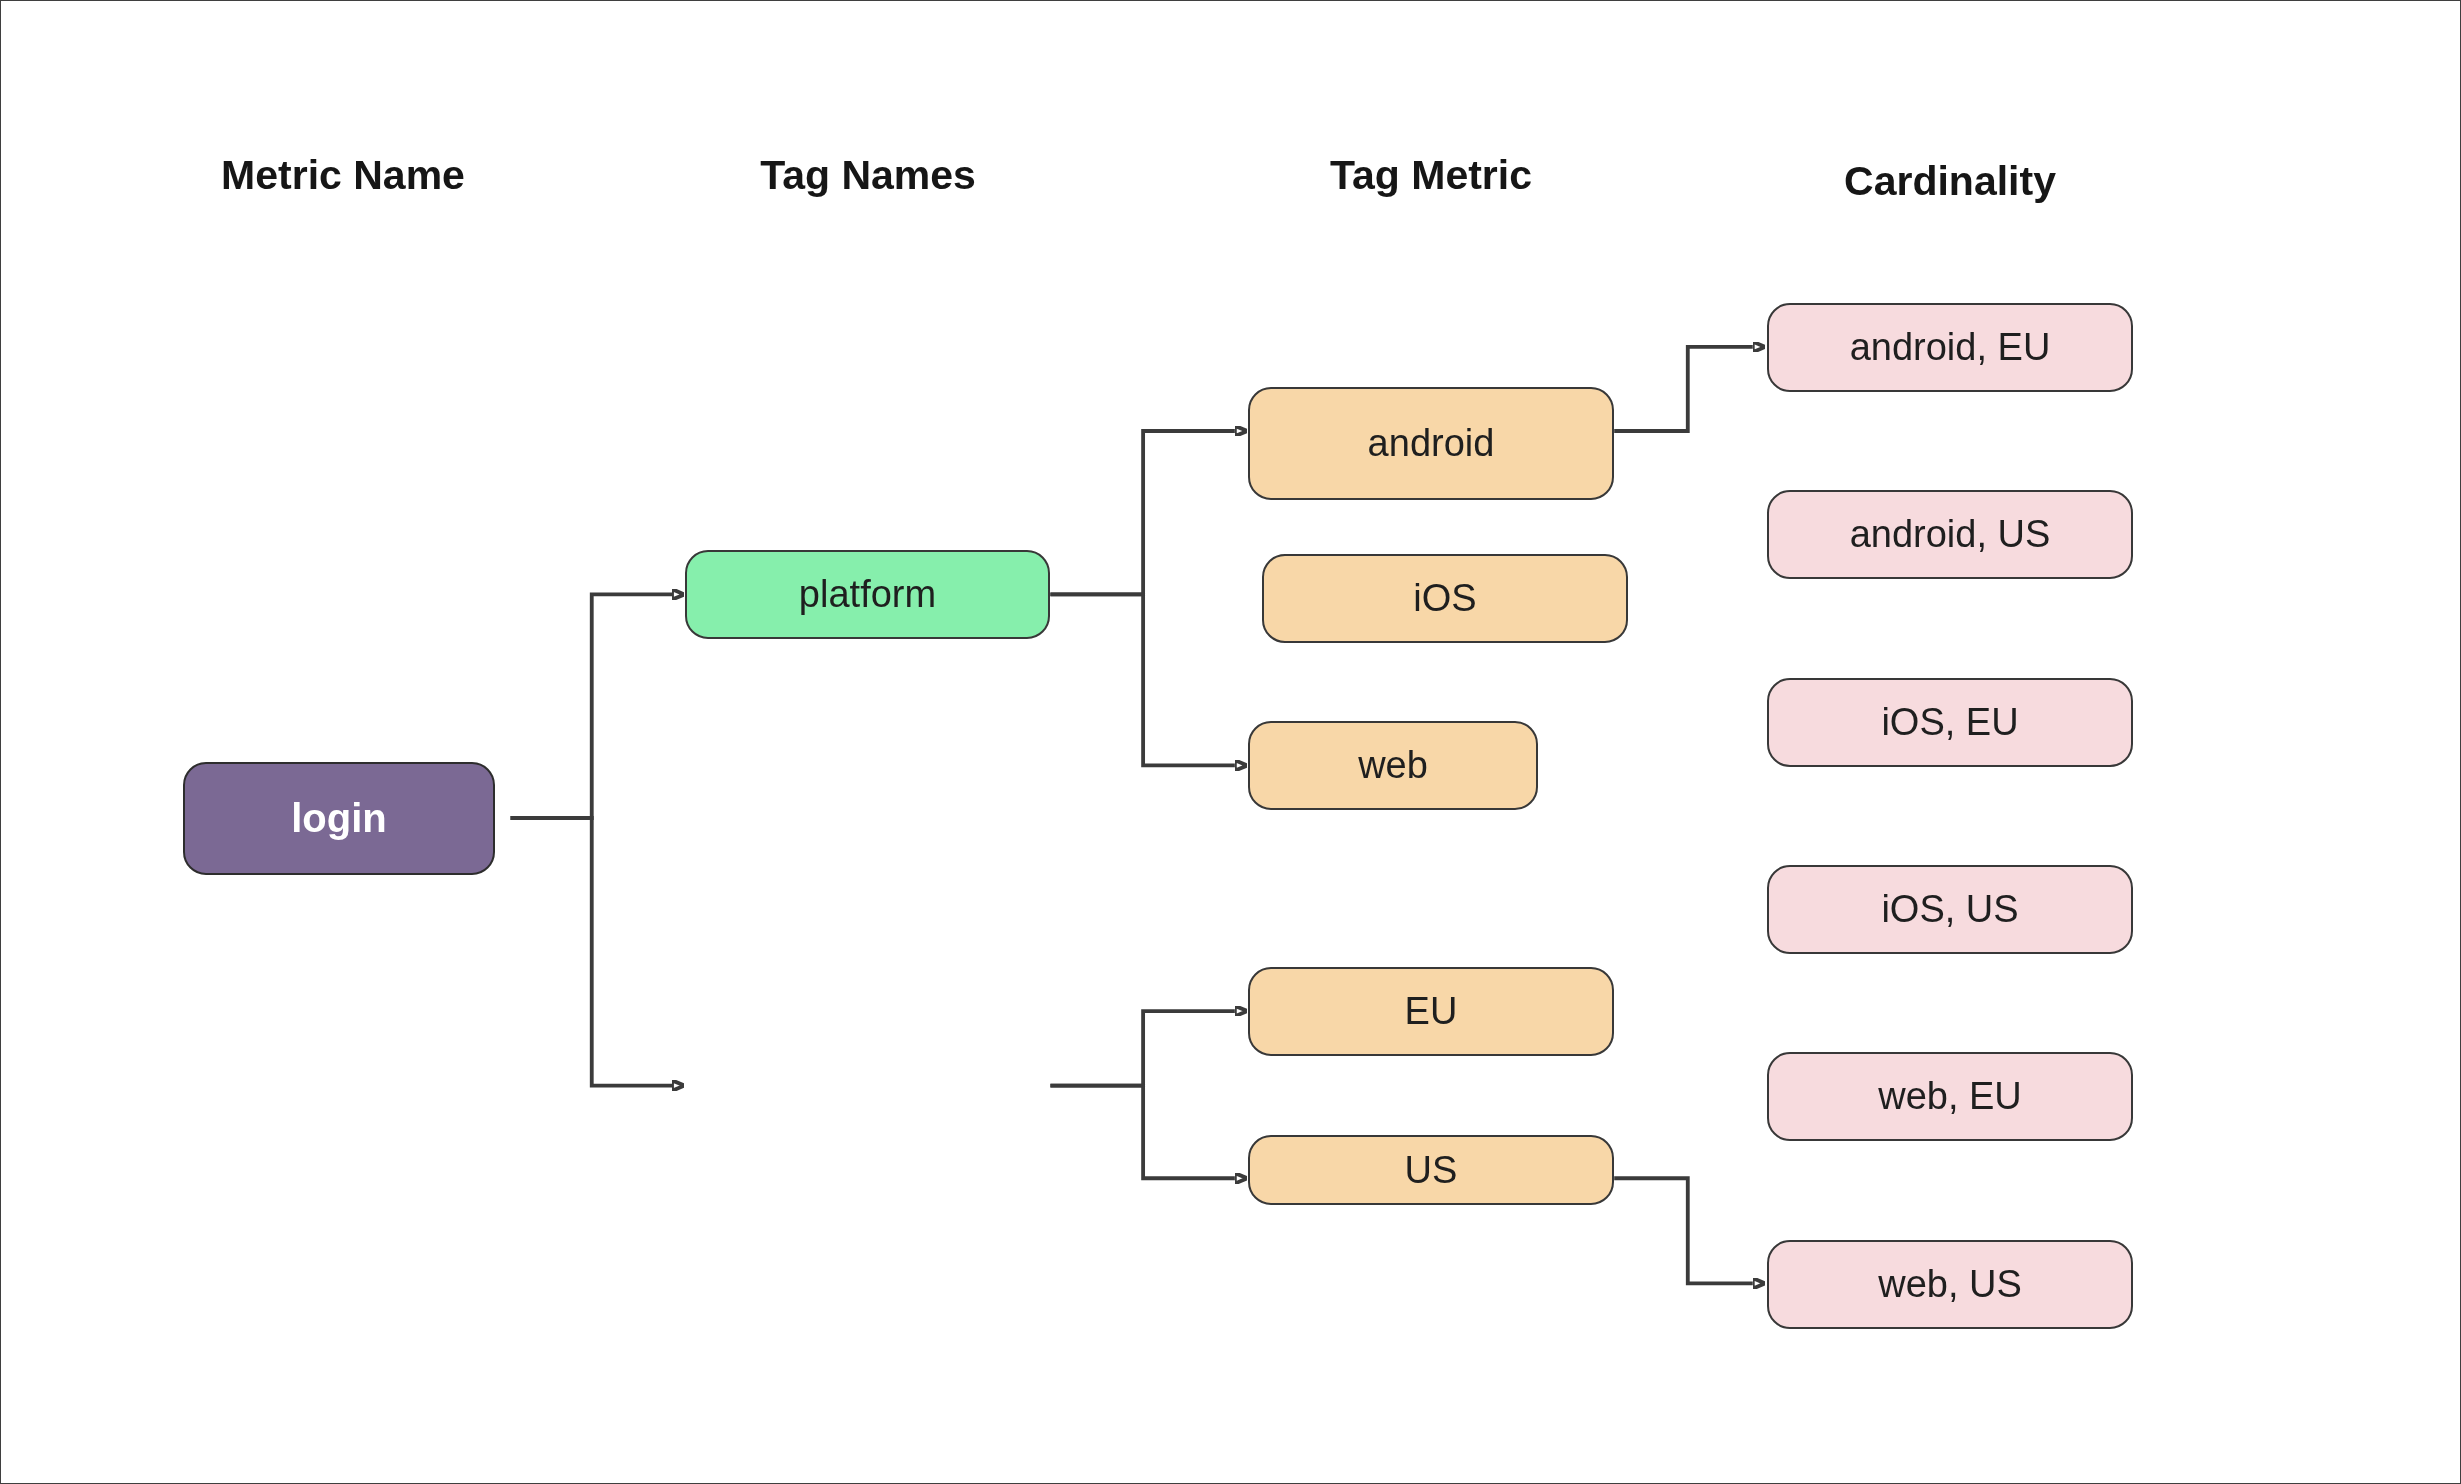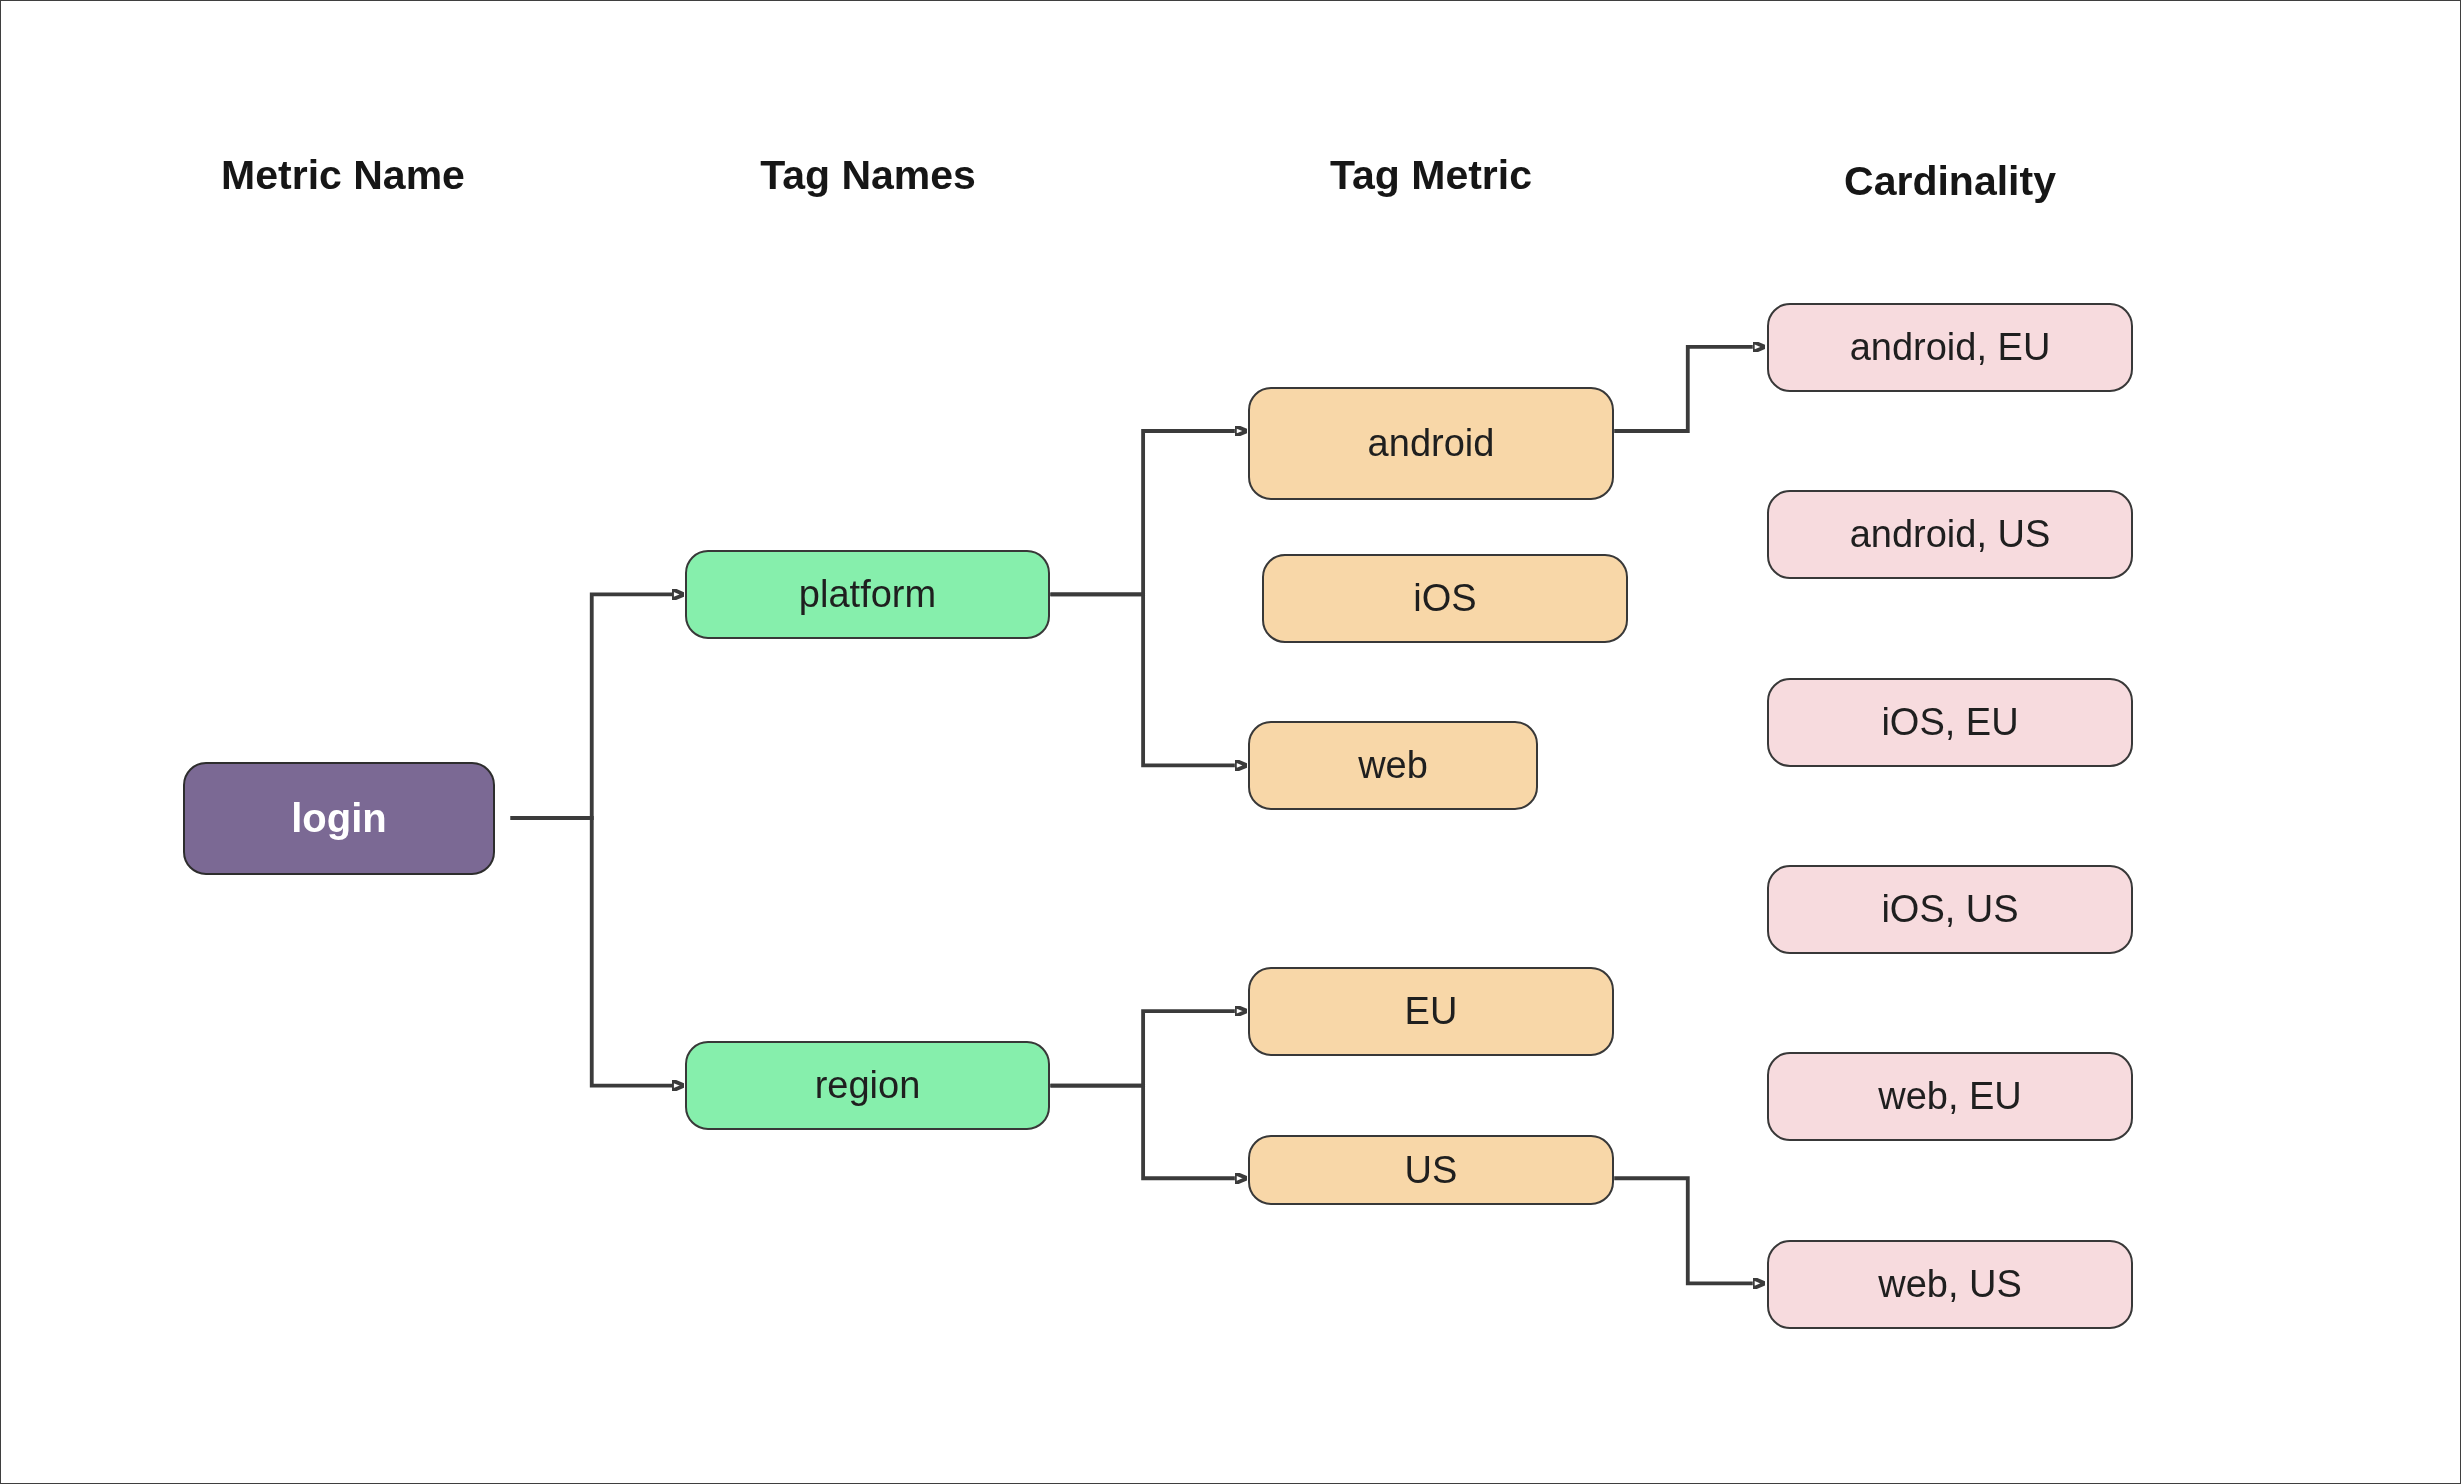--- a/index.html
+++ b/index.html
@@ -67,21 +67,20 @@
     <path d="M1098 621 H1195 V800 H1291" marker-end="url(#arrow)"></path>
     <path d="M1098 1135 H1195 V1057 H1291" marker-end="url(#arrow)"></path>
     <path d="M1098 1135 H1195 V1232 H1291" marker-end="url(#arrow)"></path>
     <path d="M1688 450 H1765 V362 H1833" marker-end="url(#arrow)"></path>
     <path d="M1688 1232 H1765 V1342 H1833" marker-end="url(#arrow)"></path>
   </svg>
 
   <div class="node metric" style="left:182px;top:761px;width:312px;height:113px;">login</div>
 
   <div class="node tagname" style="left:684px;top:549px;width:365px;height:89px;">platform</div>
-  <div class="node tagname" style="left:684px;top:1040px;width:365px;height:89px;">region</div>
 
   <div class="node tagvalue" style="left:1247px;top:386px;width:366px;height:113px;">android</div>
   <div class="node tagvalue" style="left:1247px;top:553px;width:366px;height:89px;margin-left:14px;">iOS</div>
   <div class="node tagvalue" style="left:1247px;top:720px;width:290px;height:89px;">web</div>
   <div class="node tagvalue" style="left:1247px;top:966px;width:366px;height:89px;">EU</div>
   <div class="node tagvalue" style="left:1247px;top:1134px;width:366px;height:70px;">US</div>
 
   <div class="node cardinality" style="left:1766px;top:302px;width:366px;height:89px;text-align:center;">android, EU</div>
   <div class="node cardinality" style="left:1766px;top:489px;width:366px;height:89px;">android, US</div>
   <div class="node cardinality" style="left:1766px;top:677px;width:366px;height:89px;">iOS, EU</div>

